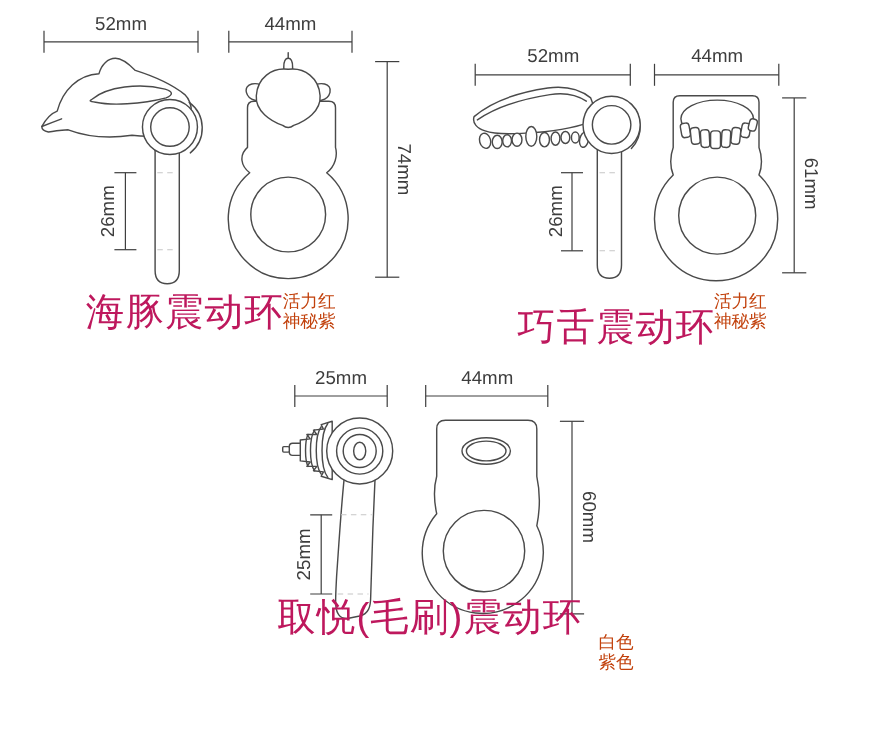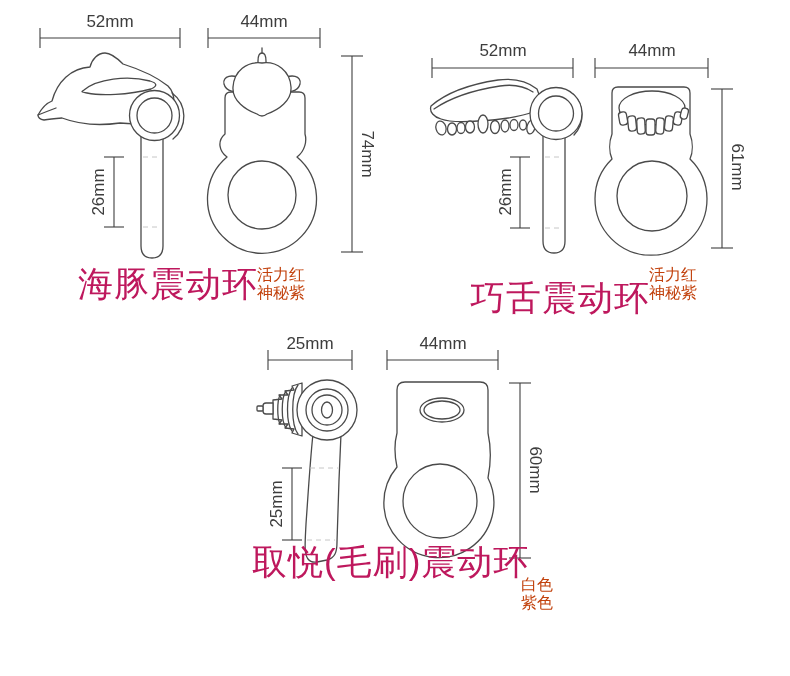--- a/index.html
+++ b/index.html
@@ -181,16 +181,16 @@
   <div>神秘紫</div>
 </div>
 
 <div class="product-name name-lg" style="left:470px; top:248px;margin-top:30px;">巧舌震动环</div>
 <div class="color-options" style="left:649px; top:266px;">
   <div>活力红</div>
   <div>神秘紫</div>
 </div>
 
 <div class="product-name name-lg" style="left:252px; top:542px;">取悦(毛刷)震动环</div>
-<div class="color-options" style="left:521px; top:576px;">
+<div class="color-options" style="left:544px; top:576px;">
   <div>白色</div>
   <div>紫色</div>
 </div>
 
 </body></html>

